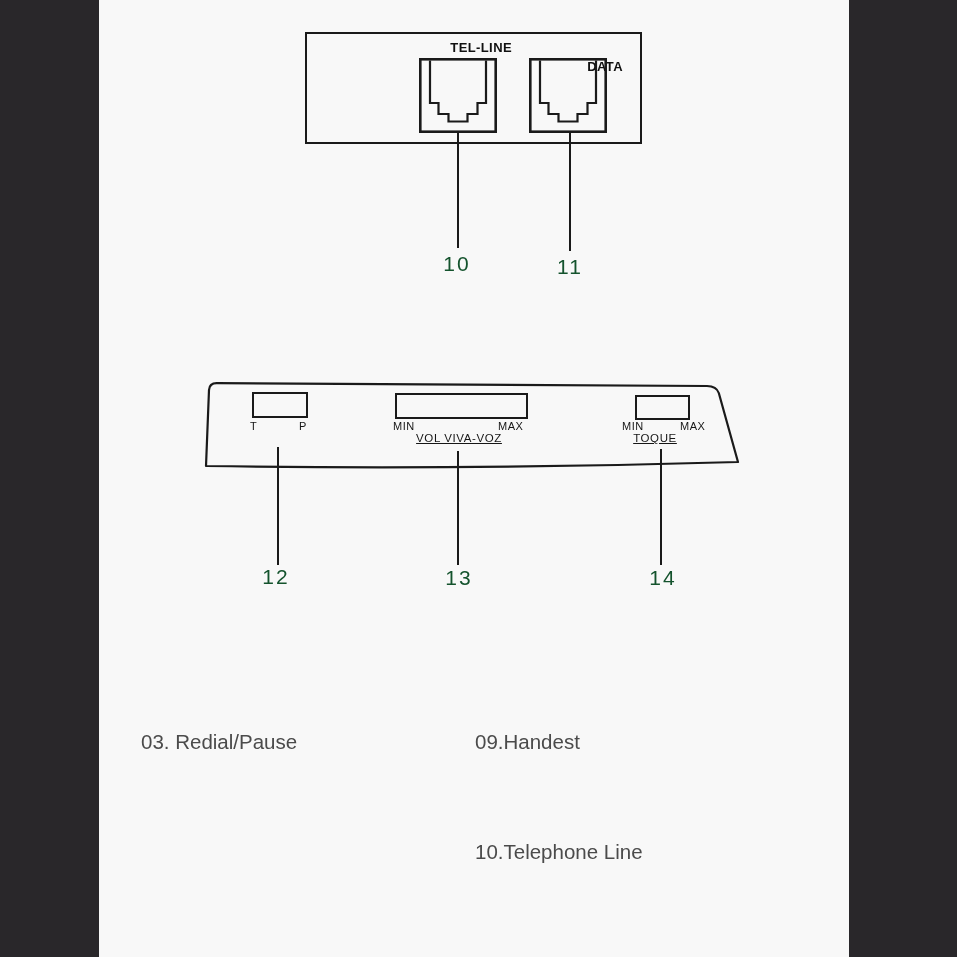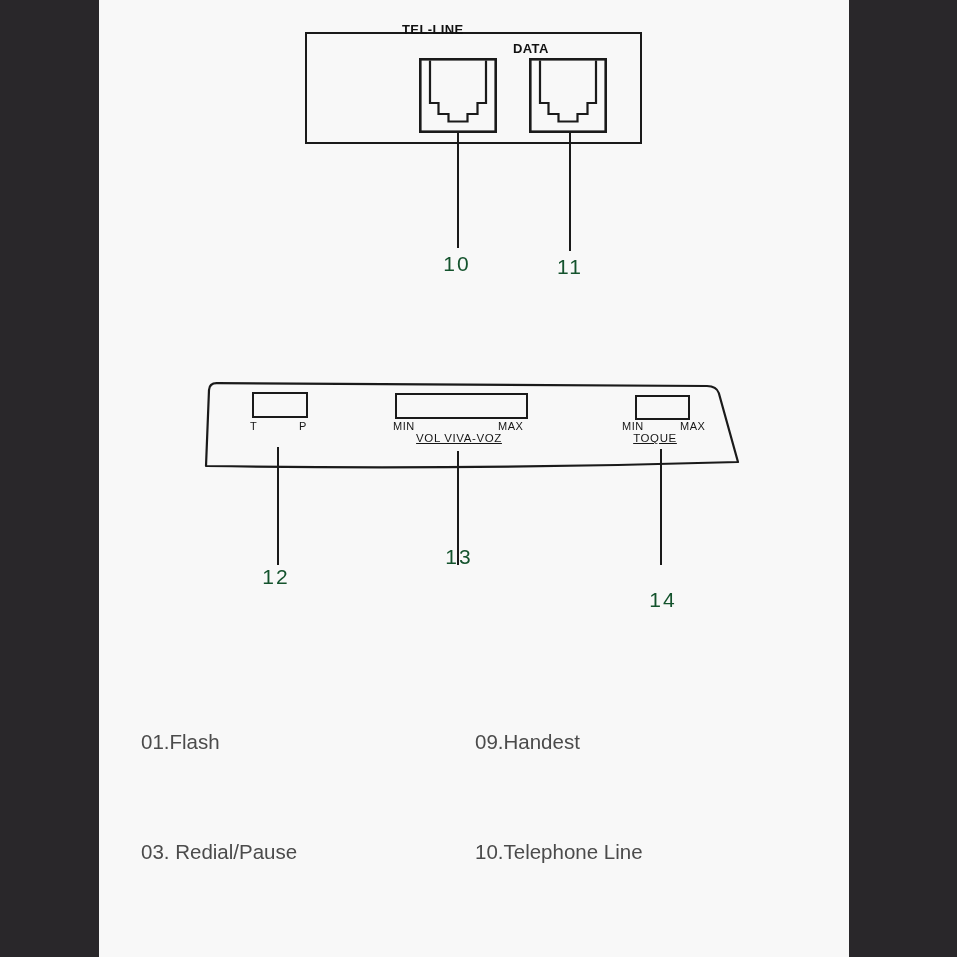--- a/index.html
+++ b/index.html
@@ -12,21 +12,21 @@
     position:absolute;left:99px;top:0;width:750px;height:957px;
     background:#f8f8f8;
   }
   .abs{position:absolute;}
   
   .rear-box{
     left:206px;top:32px;width:333px;height:108px;
     border:2px solid #1a1a1a;background:transparent;
   }
   .port-label{
-    top:22px;width:110px;text-align:left;
+    top:40px;width:110px;text-align:right;
     font-size:13px;font-weight:bold;color:#111;letter-spacing:0.4px;
   }
   .jack{width:78px;height:75px;top:58px;}
   
   .vline{width:2px;background:#1a1a1a;}
   .callout{
     font-size:21px;color:#14532d;letter-spacing:2px;
     width:56px;text-align:center;
   }
   
@@ -85,25 +85,24 @@
 
   <div class="abs switch-rect" style="left:536px;top:395px;width:51px;height:21px;"></div>
   <span class="abs mini" style="left:523px;top:420px;">MIN</span>
   <span class="abs mini" style="left:581px;top:420px;">MAX</span>
   <span class="abs caption" style="left:526px;top:432px;width:60px;text-decoration:underline;">TOQUE</span>
 
   <div class="abs vline" style="left:178px;top:447px;height:118px;"></div>
   <div class="abs vline" style="left:358px;top:451px;height:114px;"></div>
   <div class="abs vline" style="left:561px;top:449px;height:116px;"></div>
   <span class="abs callout" style="left:149px;top:565px;">12</span>
-  <span class="abs callout" style="left:332px;top:545px;">13</span>
-  <span class="abs callout" style="left:536px;top:566px;margin-top:22px;">14</span>
+  <span class="abs callout" style="left:332px;top:566px;">13</span>
+  <span class="abs callout" style="left:536px;top:566px;">14</span>
 
   <div class="abs legend-col" style="left:42px;top:650px;">
-    <span class="legend-row">01.Flash</span>
     <span class="legend-row">03. Redial/Pause</span>
     
     
     
     
     
   </div>
 
   <div class="abs legend-col" style="left:376px;top:650px;">
     <span class="legend-row">09.Handest</span>

